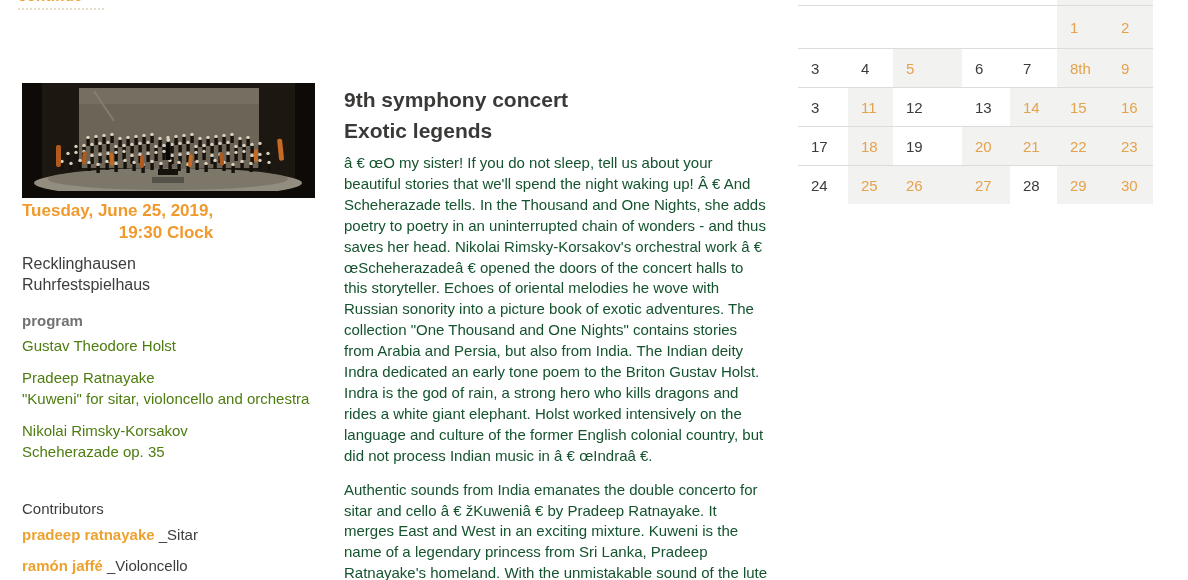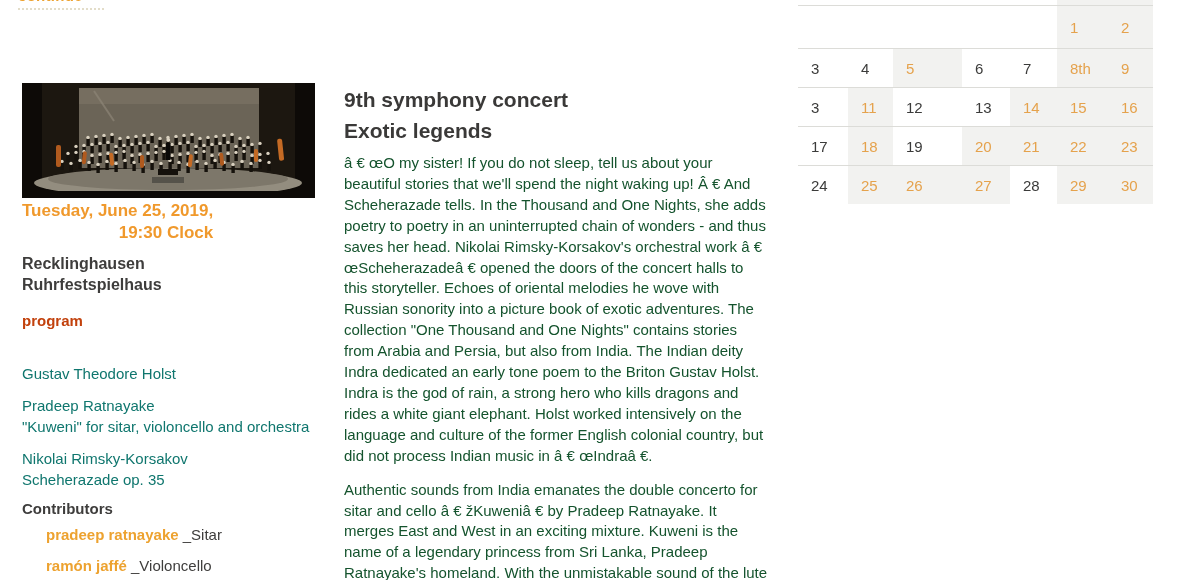--- a/index.html
+++ b/index.html
@@ -11,27 +11,27 @@
   }
   
   .top-clip{position:absolute;left:18px;top:-13px;height:19px;}
   .top-clip .lbl{font-weight:bold;font-size:15px;color:#eda22f;letter-spacing:.3px;}
   .top-underline{position:absolute;left:18px;top:8px;width:86px;border-top:2px dotted #e3ddc9;}
 
   
   .photo{position:absolute;left:22px;top:83px;width:293px;height:115px;}
   .photo svg{display:block;}
   .date-block{position:absolute;left:22px;top:200px;font-weight:bold;font-size:17px;line-height:22px;color:#f0992c;text-align:right;}
-  .venue-block{position:absolute;left:22px;top:253px;font-weight:bold;font-size:16px;line-height:21px;color:#3e3d3c;}
-  .prog-head{position:absolute;left:22px;top:312px;font-weight:bold;font-size:15px;color:#c2410c;}
-  .prog-list{position:absolute;left:22px;top:335px;width:300px;font-size:15px;line-height:21px;color:#0f766e;margin-top:28px;}
+  .venue-block{position:absolute;left:22px;top:253px;font-weight:normal;font-size:16px;line-height:21px;color:#3e3d3c;}
+  .prog-head{position:absolute;left:22px;top:312px;font-weight:bold;font-size:15px;color:#737373;}
+  .prog-list{position:absolute;left:22px;top:335px;width:300px;font-size:15px;line-height:21px;color:#4d7c0f;}
   .prog-item{margin-bottom:11px;}
-  .contrib-head{position:absolute;left:22px;top:500px;font-weight:bold;font-size:15px;color:#3e3d3c;}
+  .contrib-head{position:absolute;left:22px;top:500px;font-weight:normal;font-size:15px;color:#3e3d3c;}
   .contrib-list{position:absolute;left:22px;top:524px;font-size:15px;line-height:21px;}
-  .contrib-item{margin-bottom:10px;margin-left:24px;}
+  .contrib-item{margin-bottom:10px;}
   .contrib-name{font-weight:bold;color:#eda22f;cursor:pointer;}
   .contrib-role{color:#3e3d3c;}
 
   
   .article{position:absolute;left:344px;top:84px;width:425px;}
   .article h1{margin:0 0 7px 0;font-size:21px;line-height:31px;font-weight:bold;color:#3a3938;}
   .article p{margin:0 0 13px 0;font-size:15px;line-height:20.9px;color:#14532d;}
 
   
   .calendar{position:absolute;left:798px;top:0;width:355px;font-size:15px;}

